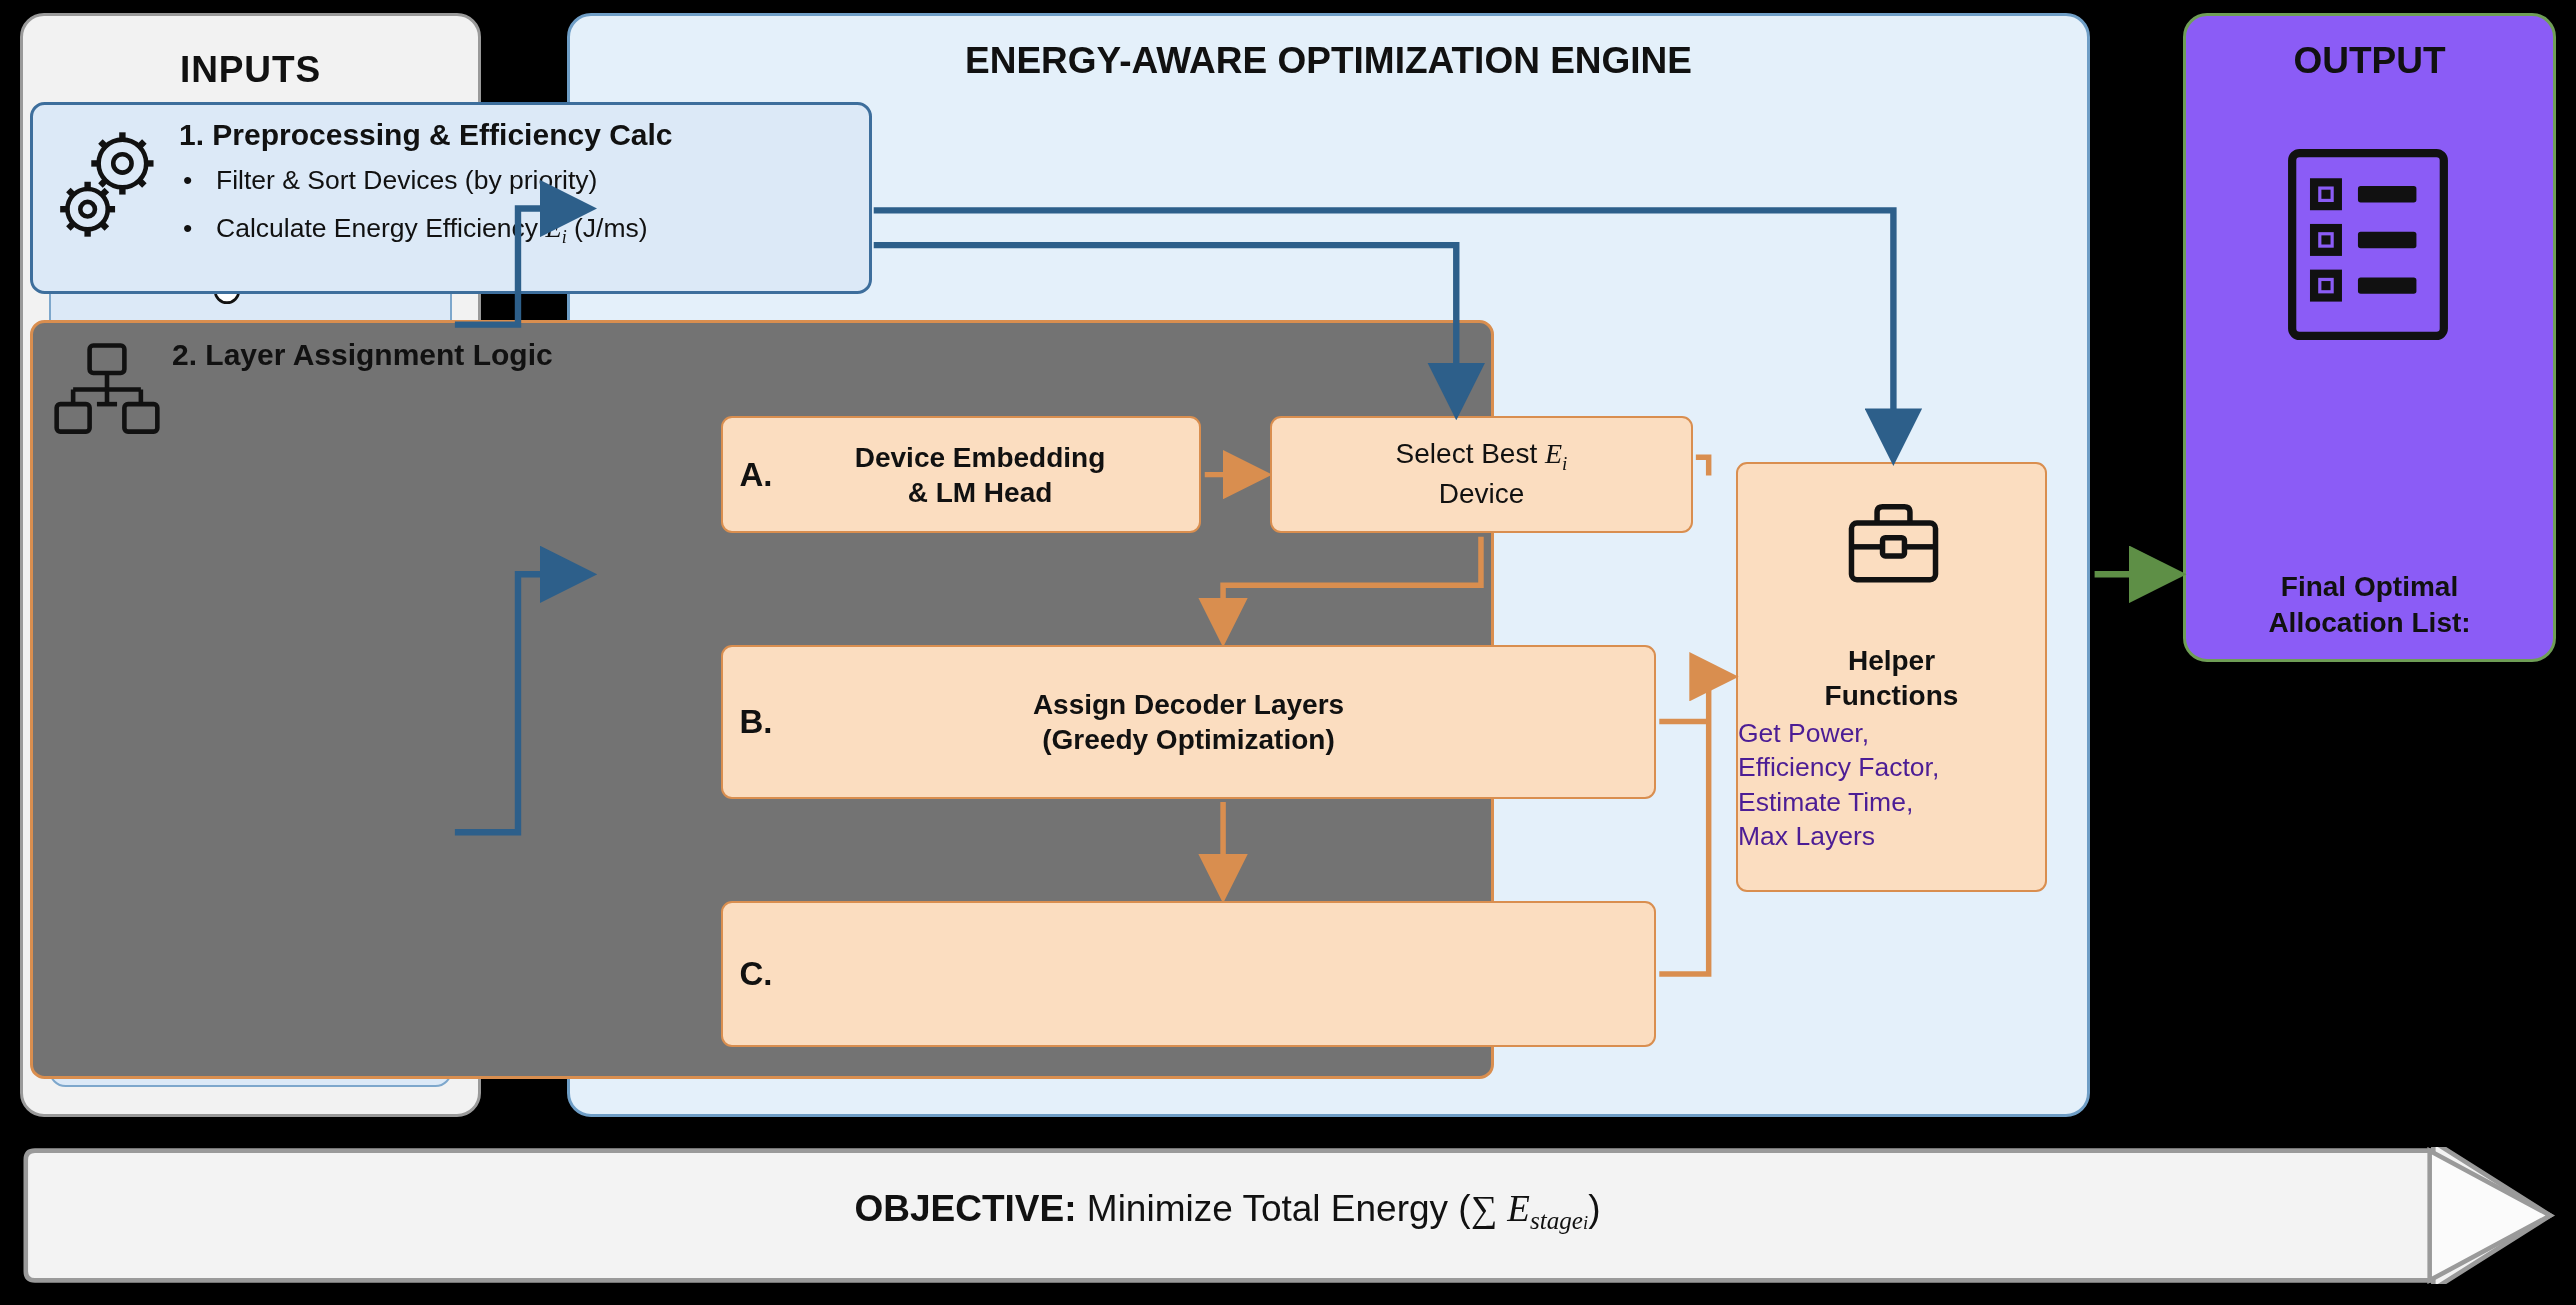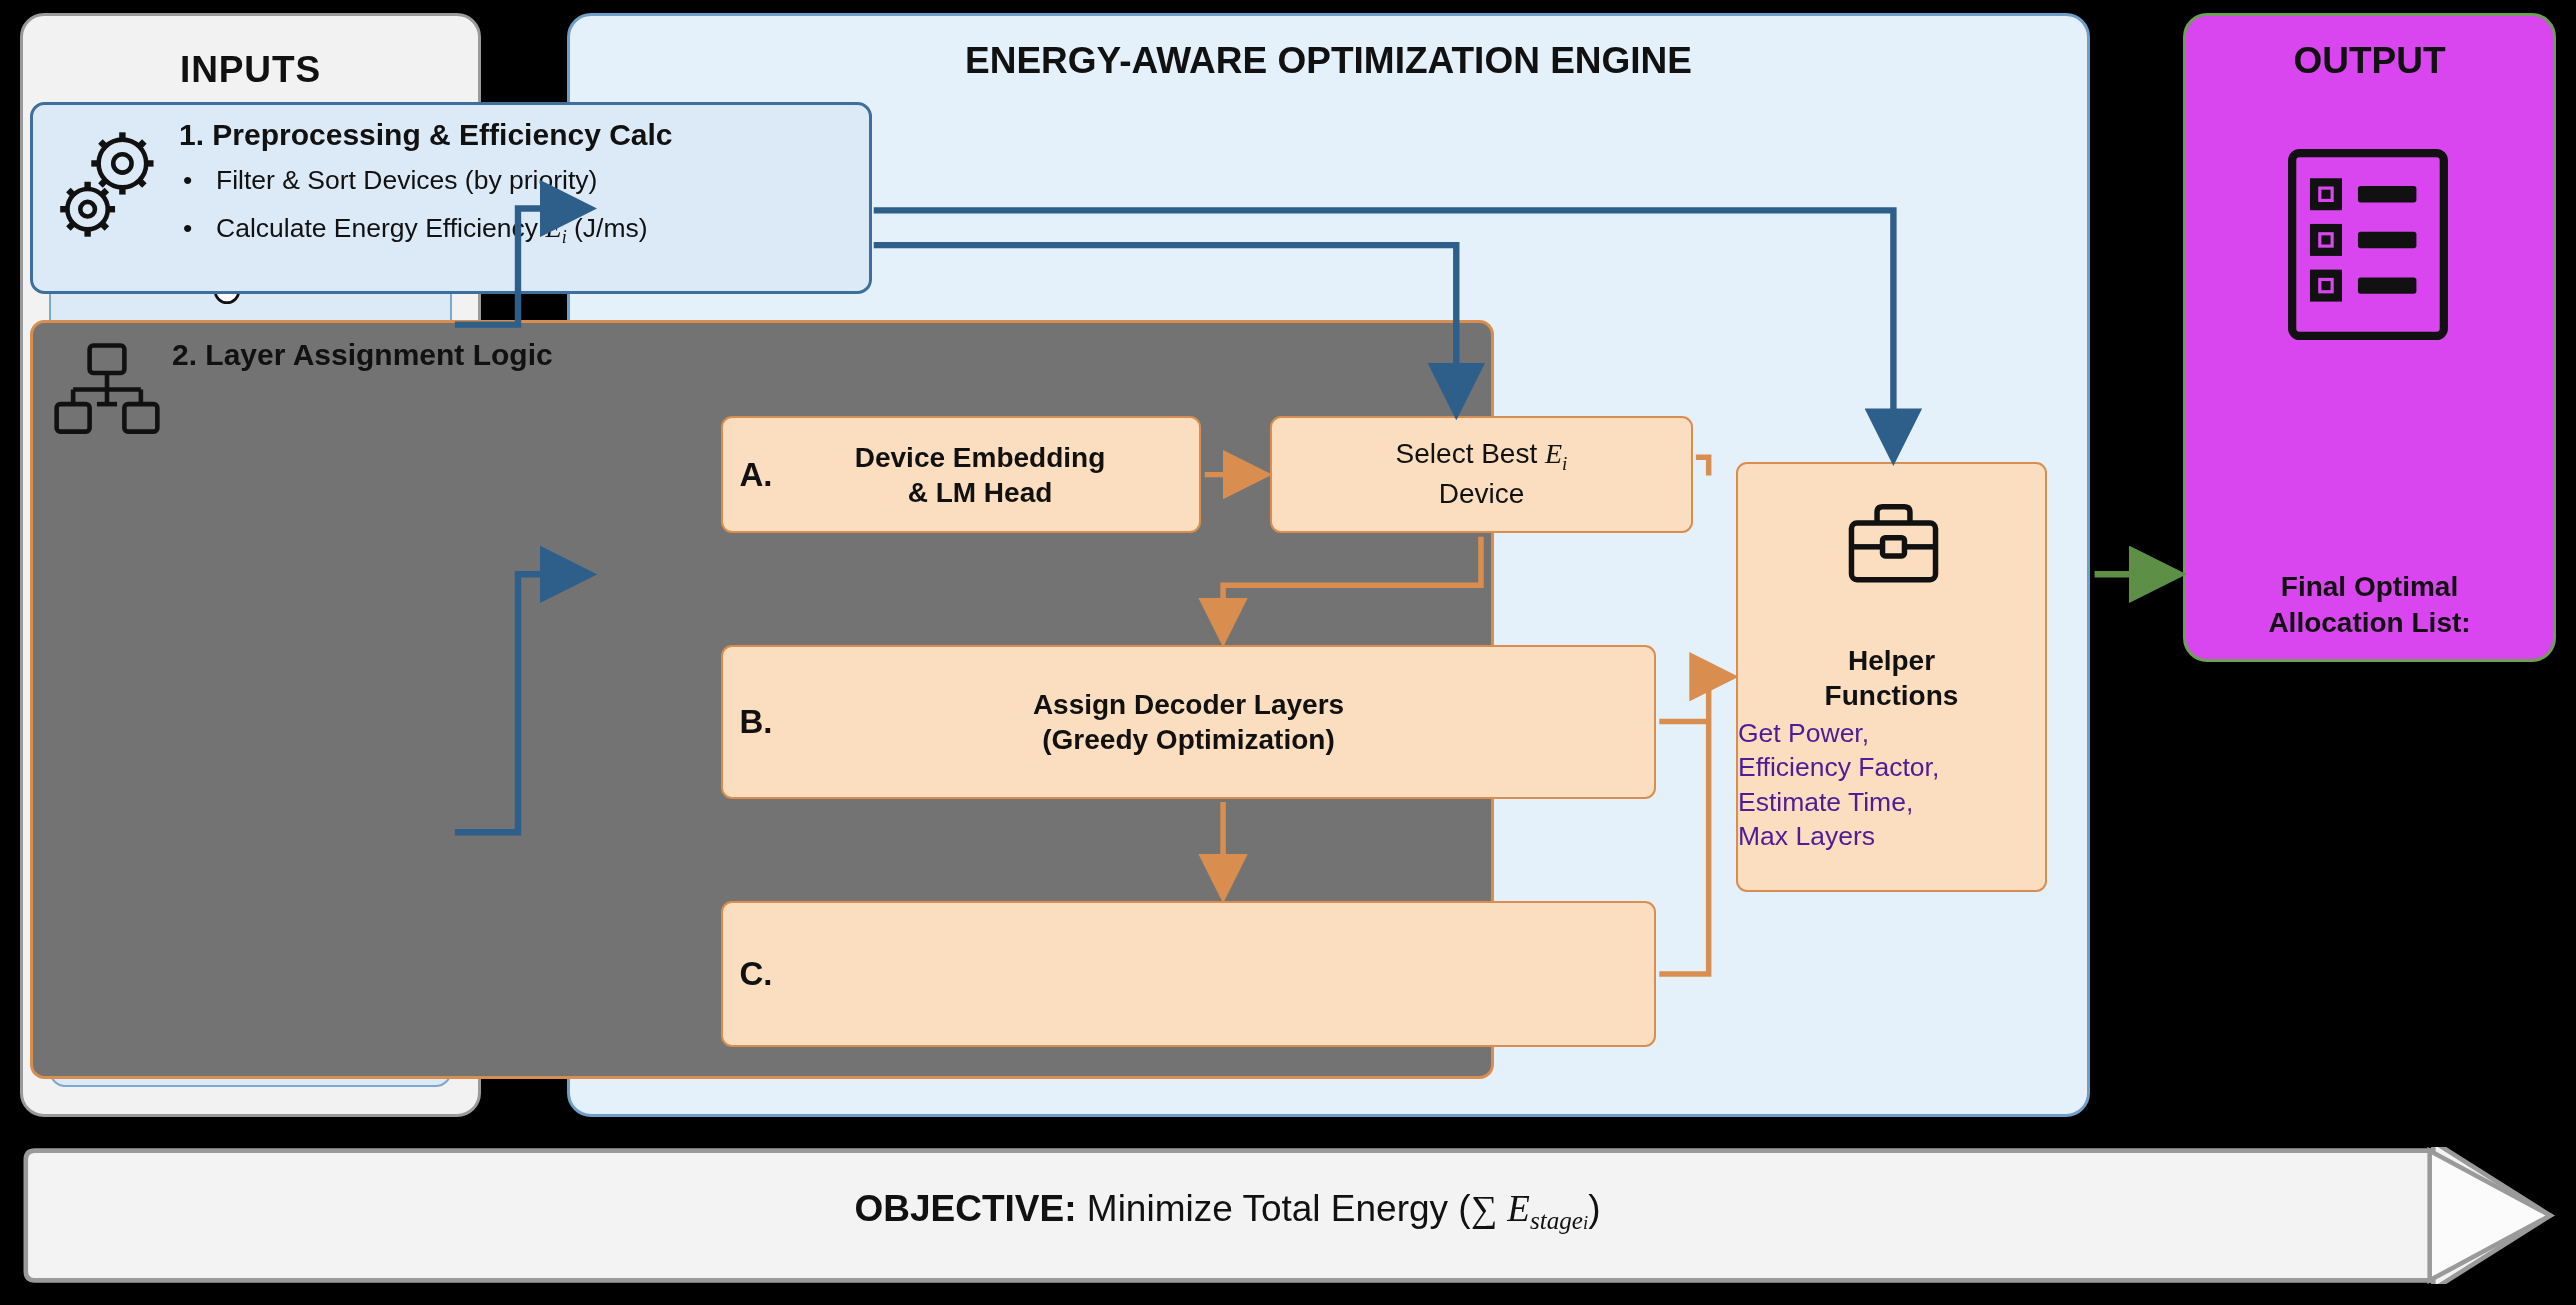--- a/index.html
+++ b/index.html
@@ -125,21 +125,21 @@
     line-height: 1.25;
   }
   #helper-body {
     position: absolute; left: 0; top: 252px; width: 100%;
     text-align: left; font-size: 26.5px; color: #4c1d95; line-height: 1.3;
   }
 
   
   #output-panel {
     left: 2183px; top: 12.8px; width: 373px; height: 649px;
-    background: #d946ef;
+    background: #8b5cf6;
     border: 3.7px solid #6f9e56;
     border-radius: 24px;
   }
   #output-title {
     position: absolute; left: 0; top: 24px; width: 100%;
     text-align: center; font-size: 37px; font-weight: bold; color: #111;
   }
   #output-caption {
     position: absolute; left: 0; top: 553px; width: 100%;
     text-align: center; font-size: 28px; font-weight: bold; color: #111;

